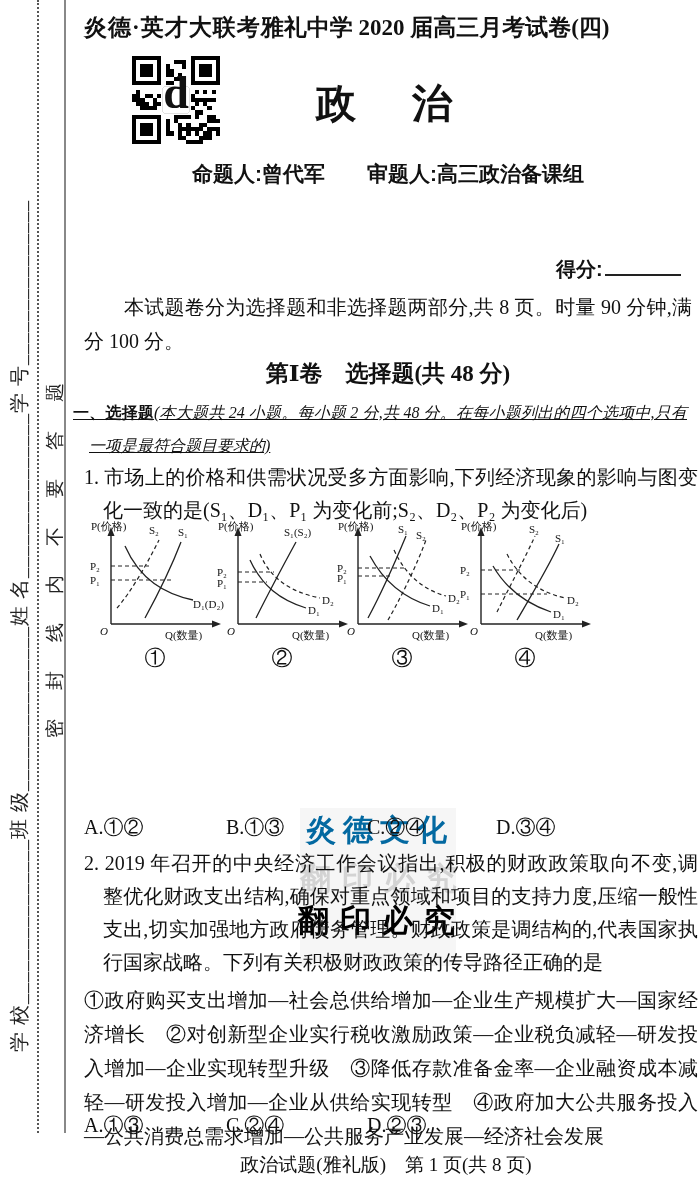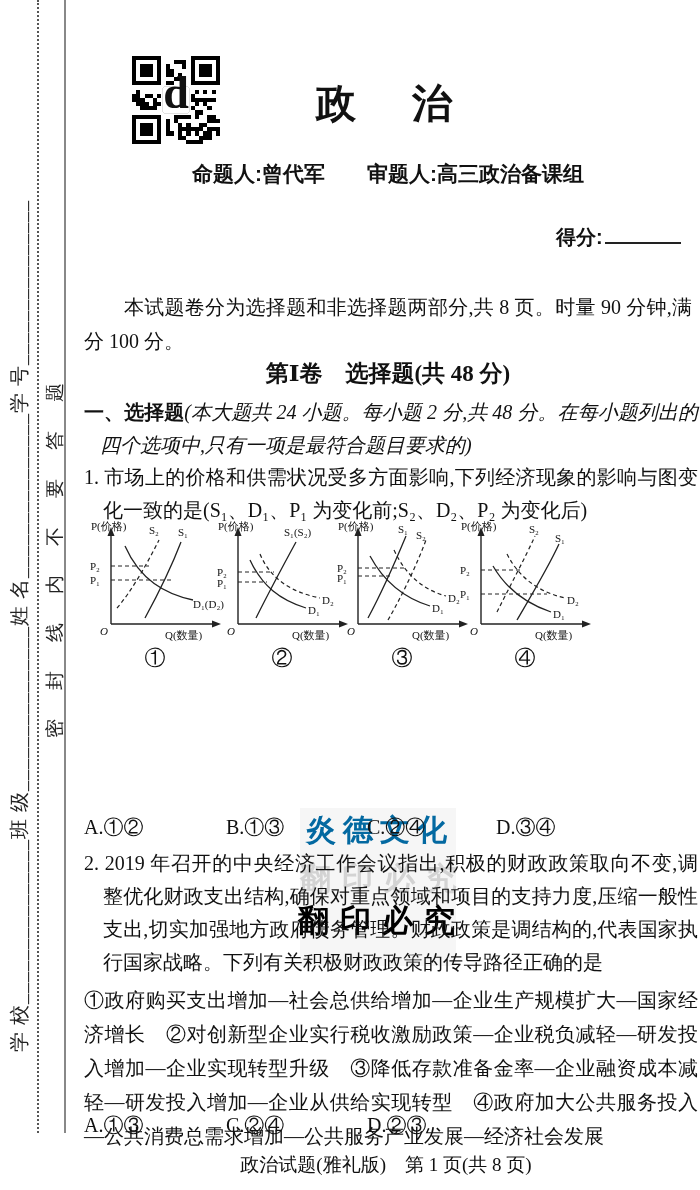--- a/index.html
+++ b/index.html
@@ -20,26 +20,26 @@
   .wm3{left:298px;top:900px;font-size:31px;letter-spacing:11px;color:#000000;}
   
   .blk{position:absolute;z-index:1;}
   .header-line{left:84px;top:12px;width:610px;font-size:23px;white-space:nowrap;}
   .brand{font-weight:900;letter-spacing:1px;}
   .hdr-rest{font-weight:600;}
   .qr-wrap{left:130px;top:56px;width:92px;height:88px;}
   .main-title{left:84px;top:76px;width:608px;text-align:center;font-size:40px;font-weight:700;letter-spacing:8px;}
   .authors{left:84px;top:160px;width:608px;text-align:center;font-size:21px;font-weight:700;
            font-family:"Liberation Sans","DejaVu Sans",sans-serif;}
-  .score{left:556px;top:224px;font-size:20px;font-weight:700;font-family:"Liberation Sans","DejaVu Sans",sans-serif;}
+  .score{left:556px;top:256px;font-size:20px;font-weight:700;font-family:"Liberation Sans","DejaVu Sans",sans-serif;}
   .score-blank{display:inline-block;width:76px;height:3px;border-bottom:2px solid #222;margin-left:2px;}
   .intro{left:84px;top:290px;width:608px;font-size:20px;line-height:34px;text-align:justify;text-indent:2em;}
   .sec-head{left:84px;top:358px;width:608px;text-align:center;font-size:23px;font-weight:800;}
-  .directive{left:84px;top:396px;width:614px;font-size:20px;line-height:33px;text-align:justify;
-             padding-left:16px;text-indent:-16px;box-sizing:border-box;}
+  .directive{left:73px;top:396px;width:614px;font-size:16px;line-height:33px;text-align:justify;
+             padding-left:16px;text-indent:-16px;box-sizing:border-box;text-decoration:underline;}
   .directive b{font-family:"Liberation Sans","DejaVu Sans",sans-serif;font-weight:700;}
   .kaiti{font-style:italic;}
   .qstem{left:84px;top:461px;width:614px;font-size:20px;line-height:33px;text-align:justify;
          padding-left:19px;text-indent:-19px;box-sizing:border-box;}
   .q2stem{top:847px;}
   .para{left:84px;top:674px;width:614px;font-size:20px;line-height:34px;text-align:justify;}
   .q2para{top:983px;}
   .opts{left:84px;top:814px;width:610px;display:grid;grid-template-columns:142px 141px 129px auto;
         font-size:20px;}
   .opts2{top:1112px;}
@@ -65,20 +65,21 @@
   <div class="wm-box"></div>
   <div class="wm wm1">炎德文化</div>
   <div class="wm wm2">翻印必究</div>
   <div class="wm wm3">翻印必究</div>
 
   <div class="vline-dotted"></div>
   <div class="vline-solid"></div>
   <div class="vtext fields">学 校_______________班 级_______________姓 名_______________学 号_______________</div>
   <div class="vtext seal">密封线内不要答题</div>
 
+  <div class="blk header-line"><span class="brand">炎德·英才大联考</span><span class="hdr-rest">雅礼中学 2020 届高三月考试卷(四)</span></div>
 
   <div class="blk qr-wrap">
     <svg id="qr" width="92" height="88" viewBox="0 0 21 21" shape-rendering="crispEdges">
         <rect x="0" y="0" width="21" height="21" fill="#fff"></rect>
         <rect x="10" y="1" width="1" height="1" fill="#000"></rect>
         <rect x="11" y="1" width="1" height="1" fill="#000"></rect>
         <rect x="12" y="1" width="1" height="1" fill="#000"></rect>
         <rect x="8" y="2" width="1" height="1" fill="#000"></rect>
         <rect x="12" y="2" width="1" height="1" fill="#000"></rect>
         <rect x="8" y="3" width="1" height="1" fill="#000"></rect>

